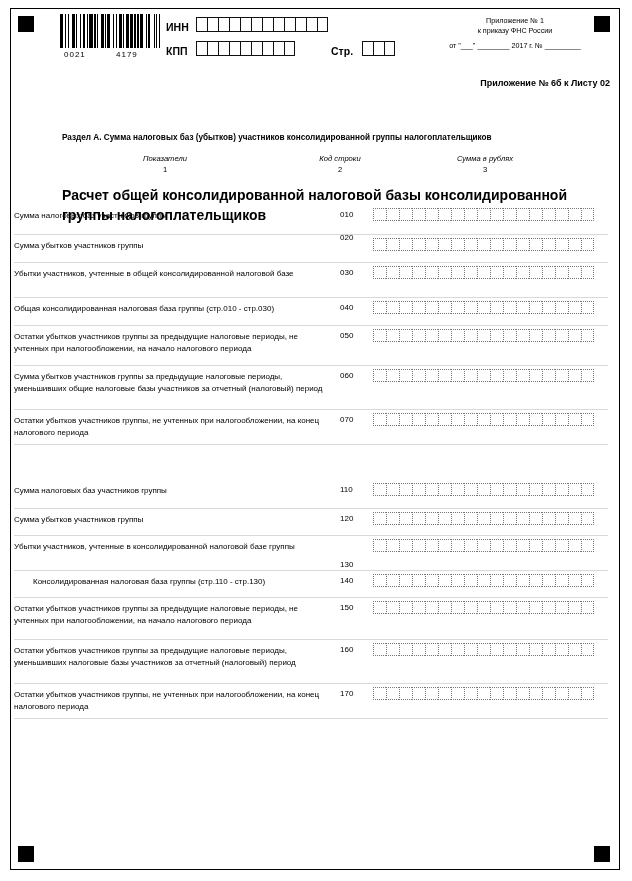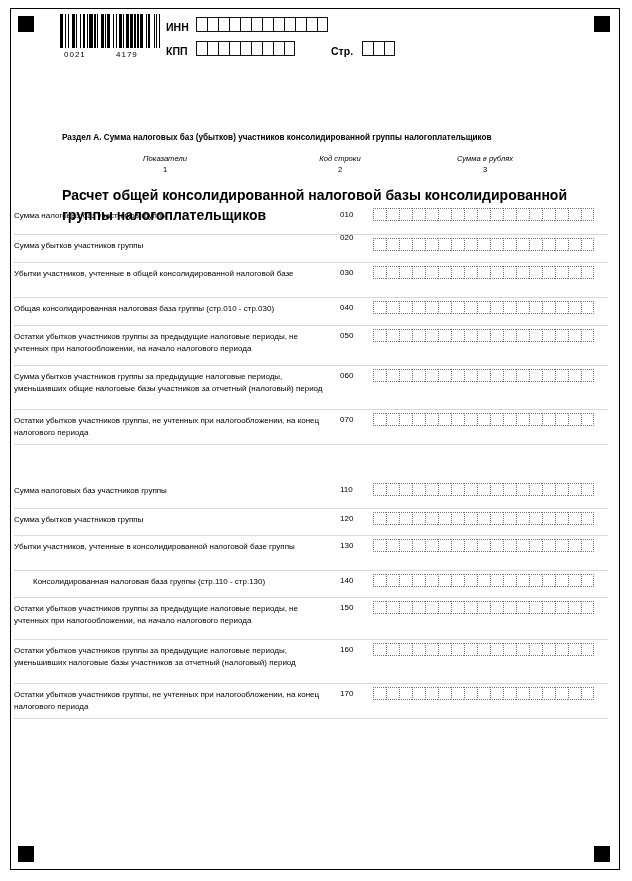--- a/index.html
+++ b/index.html
@@ -314,21 +314,27 @@
       <b></b>
     </div>
 
   <div class="lbl-str">Стр.</div>
   <div class="cells str-cells" id="str-cells">
       <b></b>
       <b></b>
       <b></b>
     </div>
 
-
+  <div class="topnote">
+    <div class="l1">Приложение № 1</div>
+    <div class="l2">к приказу ФНС России</div>
+    <div class="l3">от "___" ________ 2017 г. № _________</div>
+  </div>
+
+  <div class="apx-right">Приложение № 6б к Листу 02</div>
 
 
   <div class="section-a">Раздел А. Сумма налоговых баз (убытков) участников консолидированной группы налогоплательщиков</div>
 
   <div class="col-head ch-1">
     <div>Показатели</div>
     <div class="num">1</div>
   </div>
   <div class="col-head ch-2">
     <div>Код строки</div>
@@ -525,21 +531,21 @@
         <b></b>
         <b></b>
         <b></b>
         <b></b>
         <b></b>
         <b></b>
         <b></b>
         <b></b>
       </div>
       <div class="row-label" style="top: 541px;">Убытки участников, учтенные в консолидированной налоговой базе группы</div>
-      <div class="row-code" style="top: 541px;">130</div>
+      <div class="row-code" style="top: 560px;">130</div>
       <div class="row-boxes" style="top: 539px;">
         <b></b>
         <b></b>
         <b></b>
         <b></b>
         <b></b>
         <b></b>
         <b></b>
         <b></b>
         <b></b>

